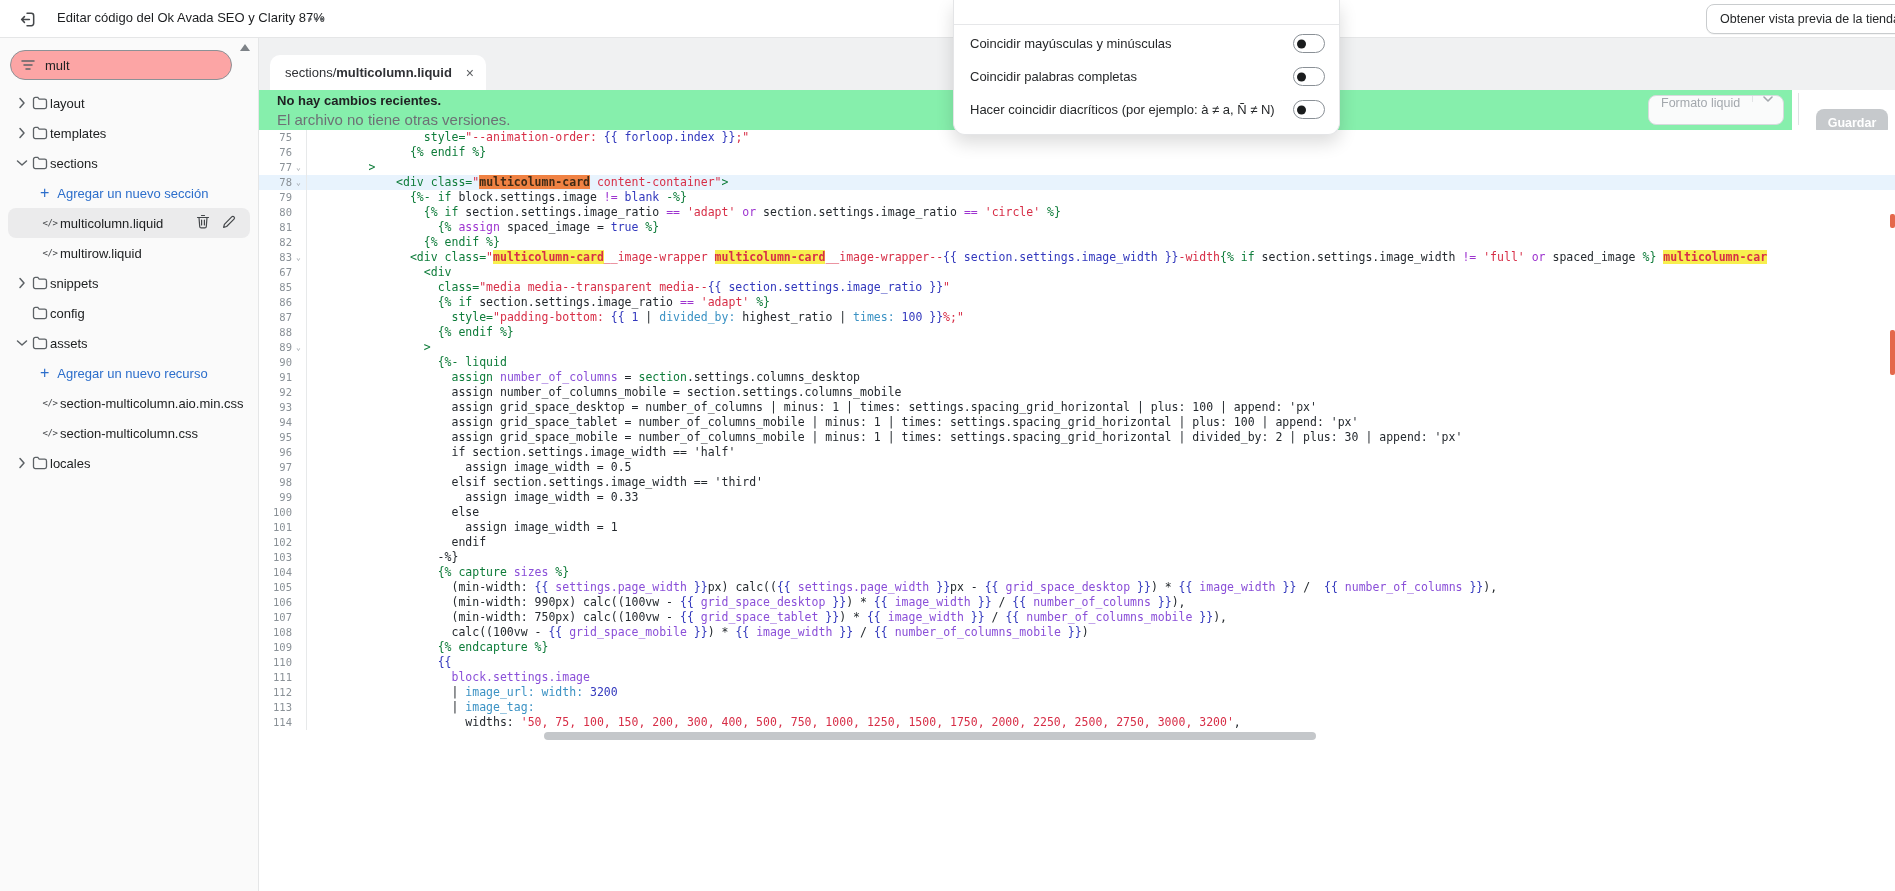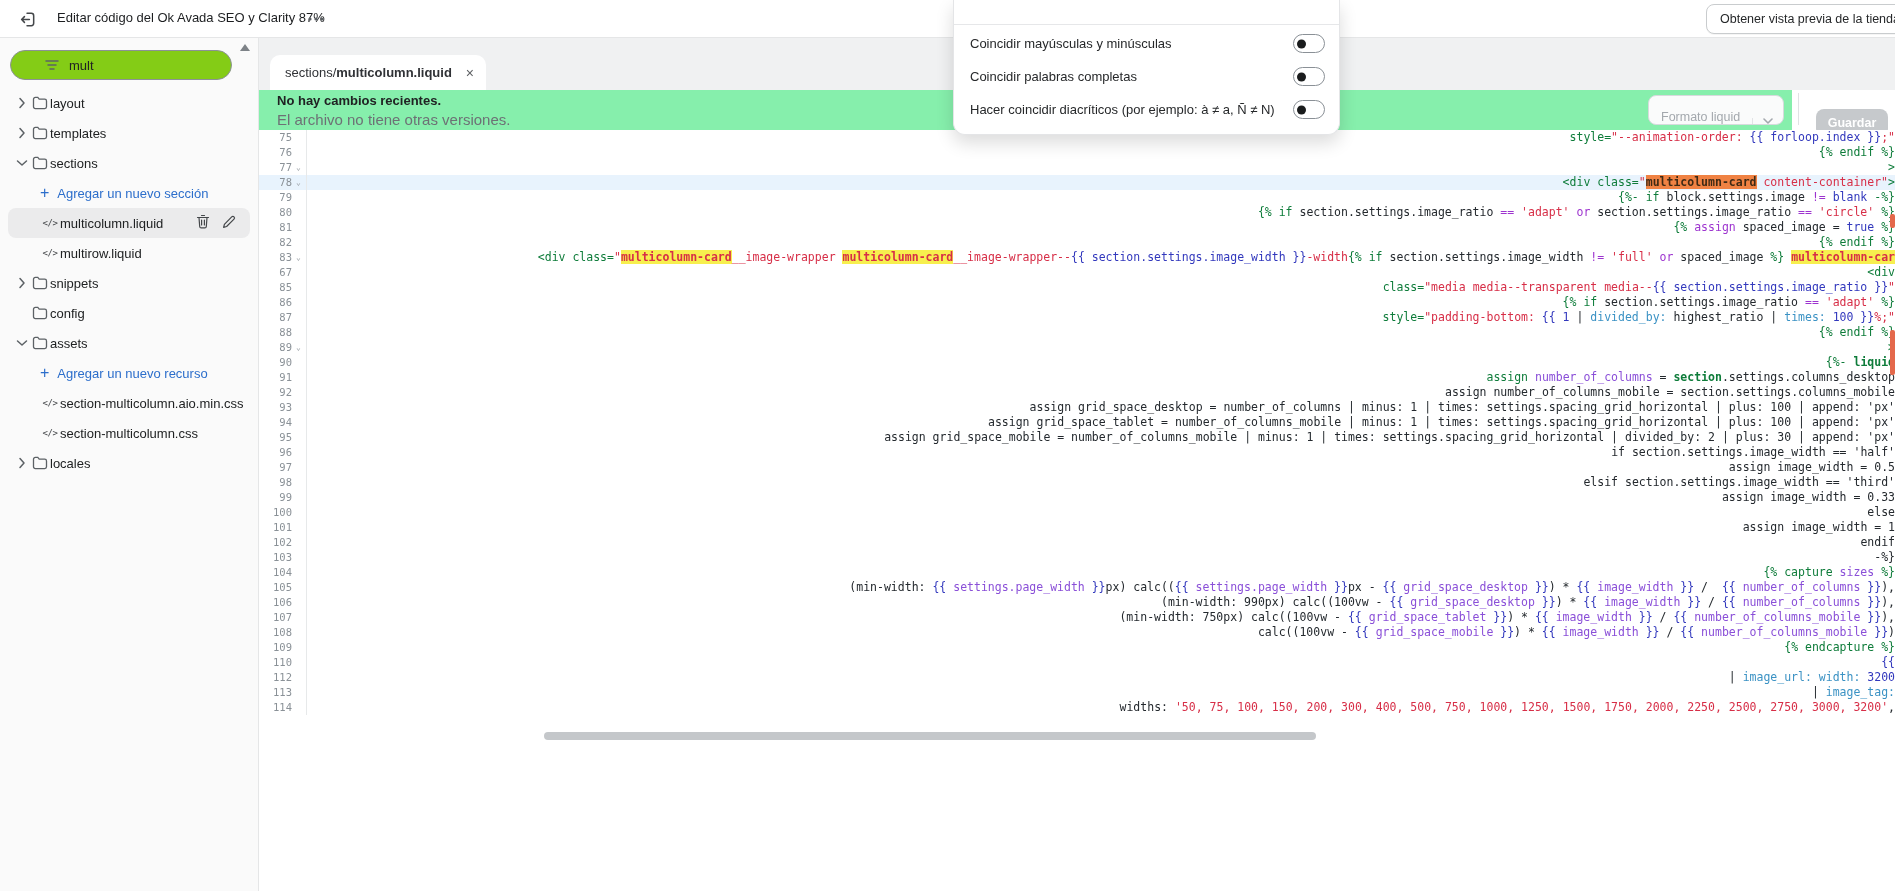--- a/index.html
+++ b/index.html
@@ -18,22 +18,22 @@
   
   #find-popup{position:absolute;left:953px;top:0;width:385px;background:#fff;border:1px solid #e4e5e7;border-top:none;
     border-radius:0 0 12px 12px;box-shadow:0 8px 18px rgba(0,0,0,.14);z-index:20;padding:24px 0 8px 0;}
   #find-popup .pop-divider{height:1px;background:#e6e7e9;margin:0 0 2px 0;}
   .pop-row{height:33px;display:flex;align-items:center;justify-content:space-between;padding:0 14px 0 16px;}
   .pop-row .lbl{font-size:13px;color:#26282a;white-space:nowrap;}
   .toggle{width:30px;height:17px;border:1.5px solid #8a9096;border-radius:10px;background:#fff;position:relative;flex:0 0 auto;margin-left:10px;cursor:pointer;}
   .toggle .knob{position:absolute;left:3px;top:50%;transform:translateY(-50%);width:9px;height:9px;border-radius:50%;background:#1a1c1d;}
   
   #sidebar{position:absolute;left:0;top:37px;width:258px;height:854px;background:#fafafa;border-right:1px solid #e5e6e7;z-index:2;}
-  .search-pill{position:absolute;left:10px;top:13px;width:222px;height:30px;border:1px solid #8c9196;border-radius:16px;background:#84cc16;
-    display:flex;align-items:center;padding:0 10px;box-sizing:border-box;justify-content:flex-end;}
+  .search-pill{position:absolute;left:10px;top:13px;width:222px;height:30px;border:1px solid #8c9196;border-radius:16px;background:#fca5a5;
+    display:flex;align-items:center;padding:0 10px;box-sizing:border-box;}
   .search-pill input{border:none;outline:none;font-size:13px;color:#202223;width:150px;margin-left:8px;background:transparent;font-family:"Liberation Sans",sans-serif;}
   .scroll-up-arrow{position:absolute;left:240px;top:7px;width:0;height:0;border-left:5px solid transparent;border-right:5px solid transparent;border-bottom:7px solid #7d8287;}
   #file-tree{position:absolute;left:0;top:51px;width:258px;}
   .tree-row{height:30px;display:flex;align-items:center;font-size:13px;color:#202223;padding-left:14px;cursor:pointer;position:relative;}
   .tree-row .chev{width:16px;flex:0 0 16px;display:flex;align-items:center;justify-content:center;color:#5c6165;}
   .tree-row .fico{width:20px;flex:0 0 20px;display:flex;align-items:center;justify-content:center;}
   .tree-row .tlabel{margin-left:0;white-space:nowrap;}
   .tree-row.indent1{padding-left:40px;}
   .tree-row.add-link{color:#2c6ecb;}
   .tree-row.add-link .plus{font-size:16px;font-weight:400;margin-right:8px;color:#2c6ecb;}
@@ -43,37 +43,37 @@
   
   #main{position:absolute;left:258px;top:37px;width:1637px;height:854px;}
   #tabstrip{position:absolute;left:0;top:0;width:1637px;height:53px;background:#f0f1f2;}
   #tab{position:absolute;left:12px;top:18px;height:35px;background:#fff;border-radius:10px 10px 0 0;display:flex;align-items:center;padding:0 12px 0 15px;}
   #tab .tabtext{font-size:13px;color:#303236;white-space:nowrap;}
   #tab .tabtext b{font-weight:700;}
   #tab .tabclose{margin-left:14px;font-size:14px;color:#5c5f62;cursor:pointer;line-height:1;}
   #filehead{position:absolute;left:0;top:53px;width:1534px;height:40px;background:#86efac;}
   #filehead .fh-title{position:absolute;left:19px;top:3px;font-size:13px;font-weight:700;color:#202223;}
   #filehead .fh-sub{position:absolute;left:19px;top:21px;font-size:15px;color:#6d7175;}
-  .format-btn{position:absolute;left:1390px;top:5px;height:28px;display:flex;align-items:flex-end;border:1px solid #d7dadd;border-radius:8px;background:#fafbfb;overflow:hidden;}
+  .format-btn{position:absolute;left:1390px;top:5px;height:28px;display:flex;align-items:flex-start;border:1px solid #d7dadd;border-radius:8px;background:#fafbfb;overflow:hidden;}
   .format-btn .fmain{display:flex;align-items:center;padding:0 12px;font-size:12.5px;color:#a3a8ad;white-space:nowrap;}
   .format-btn .fchev{display:flex;align-items:center;padding:0 10px;border-left:1px solid #e2e4e6;color:#a3a8ad;}
   .head-divider{position:absolute;left:1540px;top:3px;width:1px;height:32px;background:#e0e2e4;}
   .save-btn{position:absolute;left:1558px;top:19px;height:28px;width:72px;background:#c6c9cc;border-radius:8px;border:none;
     color:#fff;font-size:12.5px;font-weight:600;display:flex;align-items:center;justify-content:center;}
   
   #codearea{position:absolute;left:0;top:93px;width:1637px;height:610px;background:#fff;overflow:hidden;}
-  .cl{height:15px;display:flex;white-space:pre;font-family:"DejaVu Sans Mono",monospace;font-size:11.5px;line-height:15px;justify-content:space-between;}
+  .cl{height:15px;display:flex;white-space:pre;font-family:"DejaVu Sans Mono",monospace;font-size:11.5px;line-height:15px;}
   .cl.active{background:#e8f3fd;}
   .gut{flex:0 0 48px;display:flex;border-right:1px solid #e7e9ea;}
   .lnum{display:inline-block;width:34px;text-align:right;color:#8a9197;font-size:10.5px;}
   .fold{display:inline-block;width:13px;text-align:center;color:#9aa0a6;font-size:8px;line-height:15px;cursor:pointer;}
   .ct{padding-left:6px;}
   .tk-pl{color:#24292e;}
   .tk-gr{color:#0e7c3a;}
-  .tk-gb{color:#0e7c3a;font-weight:700;}
+  .tk-gb{color:#0e7c3a;font-weight:400;}
   .tk-st{color:#d72e47;}
   .tk-kw{color:#9d34cf;}
   .tk-bl{color:#3238bd;}
   .tk-cy{color:#3b92c4;}
   .tk-vr{color:#8a4fd8;}
   .tk-mc{background:#f08243;color:#3f2a15;font-weight:700;}
   .tk-my{background:#f7ef4e;color:#d72e47;font-weight:700;}
   
   .hscroll-thumb{position:absolute;left:286px;top:695px;width:772px;height:8px;border-radius:4px;background:#c4c7ca;cursor:pointer;}
   .ruler{position:absolute;right:0;top:93px;width:6px;height:610px;}
@@ -315,20 +315,21 @@
         <div class="cl"><span class="gut"><span class="lnum">101</span><span class="fold"></span></span><span class="ct"><span class="tk-pl">                      assign image_width = 1</span></span></div>
         <div class="cl"><span class="gut"><span class="lnum">102</span><span class="fold"></span></span><span class="ct"><span class="tk-pl">                    endif</span></span></div>
         <div class="cl"><span class="gut"><span class="lnum">103</span><span class="fold"></span></span><span class="ct"><span class="tk-pl">                  -%}</span></span></div>
         <div class="cl"><span class="gut"><span class="lnum">104</span><span class="fold"></span></span><span class="ct"><span class="tk-pl">                  </span><span class="tk-gr">{% capture </span><span class="tk-vr">sizes</span><span class="tk-gr"> %}</span></span></div>
         <div class="cl"><span class="gut"><span class="lnum">105</span><span class="fold"></span></span><span class="ct"><span class="tk-pl">                    (min-width: </span><span class="tk-bl">{{ </span><span class="tk-vr">settings.page_width</span><span class="tk-bl"> }}</span><span class="tk-pl">px) calc((</span><span class="tk-bl">{{ </span><span class="tk-vr">settings.page_width</span><span class="tk-bl"> }}</span><span class="tk-pl">px - </span><span class="tk-bl">{{ </span><span class="tk-vr">grid_space_desktop</span><span class="tk-bl"> }}</span><span class="tk-pl">) * </span><span class="tk-bl">{{ </span><span class="tk-vr">image_width</span><span class="tk-bl"> }}</span><span class="tk-pl"> /  </span><span class="tk-bl">{{ </span><span class="tk-vr">number_of_columns</span><span class="tk-bl"> }}</span><span class="tk-pl">),</span></span></div>
         <div class="cl"><span class="gut"><span class="lnum">106</span><span class="fold"></span></span><span class="ct"><span class="tk-pl">                    (min-width: 990px) calc((100vw - </span><span class="tk-bl">{{ </span><span class="tk-vr">grid_space_desktop</span><span class="tk-bl"> }}</span><span class="tk-pl">) * </span><span class="tk-bl">{{ </span><span class="tk-vr">image_width</span><span class="tk-bl"> }}</span><span class="tk-pl"> / </span><span class="tk-bl">{{ </span><span class="tk-vr">number_of_columns</span><span class="tk-bl"> }}</span><span class="tk-pl">),</span></span></div>
         <div class="cl"><span class="gut"><span class="lnum">107</span><span class="fold"></span></span><span class="ct"><span class="tk-pl">                    (min-width: 750px) calc((100vw - </span><span class="tk-bl">{{ </span><span class="tk-vr">grid_space_tablet</span><span class="tk-bl"> }}</span><span class="tk-pl">) * </span><span class="tk-bl">{{ </span><span class="tk-vr">image_width</span><span class="tk-bl"> }}</span><span class="tk-pl"> / </span><span class="tk-bl">{{ </span><span class="tk-vr">number_of_columns_mobile</span><span class="tk-bl"> }}</span><span class="tk-pl">),</span></span></div>
         <div class="cl"><span class="gut"><span class="lnum">108</span><span class="fold"></span></span><span class="ct"><span class="tk-pl">                    calc((100vw - </span><span class="tk-bl">{{ </span><span class="tk-vr">grid_space_mobile</span><span class="tk-bl"> }}</span><span class="tk-pl">) * </span><span class="tk-bl">{{ </span><span class="tk-vr">image_width</span><span class="tk-bl"> }}</span><span class="tk-pl"> / </span><span class="tk-bl">{{ </span><span class="tk-vr">number_of_columns_mobile</span><span class="tk-bl"> }}</span><span class="tk-pl">)</span></span></div>
         <div class="cl"><span class="gut"><span class="lnum">109</span><span class="fold"></span></span><span class="ct"><span class="tk-pl">                  </span><span class="tk-gr">{% endcapture %}</span></span></div>
         <div class="cl"><span class="gut"><span class="lnum">110</span><span class="fold"></span></span><span class="ct"><span class="tk-pl">                  </span><span class="tk-bl">{{</span></span></div>
+        <div class="cl"><span class="gut"><span class="lnum">111</span><span class="fold"></span></span><span class="ct"><span class="tk-pl">                    </span><span class="tk-vr">block.settings.image</span></span></div>
         <div class="cl"><span class="gut"><span class="lnum">112</span><span class="fold"></span></span><span class="ct"><span class="tk-pl">                    | </span><span class="tk-cy">image_url:</span><span class="tk-pl"> </span><span class="tk-cy">width:</span><span class="tk-pl"> </span><span class="tk-bl">3200</span></span></div>
         <div class="cl"><span class="gut"><span class="lnum">113</span><span class="fold"></span></span><span class="ct"><span class="tk-pl">                    | </span><span class="tk-cy">image_tag:</span></span></div>
         <div class="cl"><span class="gut"><span class="lnum">114</span><span class="fold"></span></span><span class="ct"><span class="tk-pl">                      widths: </span><span class="tk-st">'50, 75, 100, 150, 200, 300, 400, 500, 750, 1000, 1250, 1500, 1750, 2000, 2250, 2500, 2750, 3000, 3200'</span><span class="tk-pl">,</span></span></div>
       </div>
   </div>
   <div class="hscroll-thumb"></div>
   <div class="ruler">
     <div class="mark" style="top:84px;height:14px;"></div>
     <div class="mark" style="top:200px;height:45px;"></div>
   </div>

